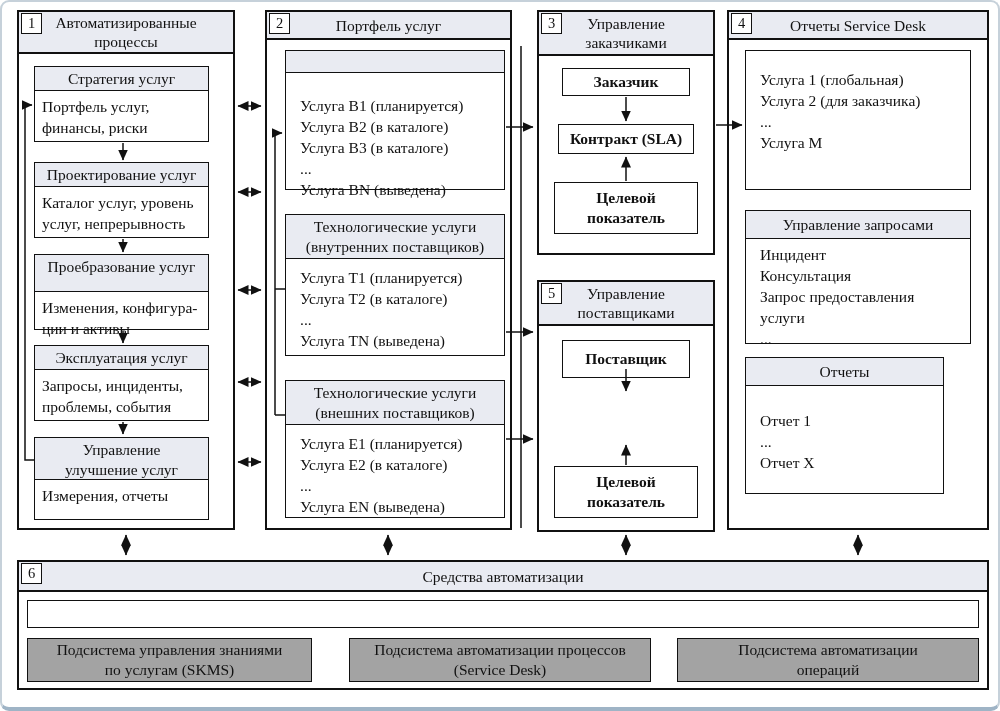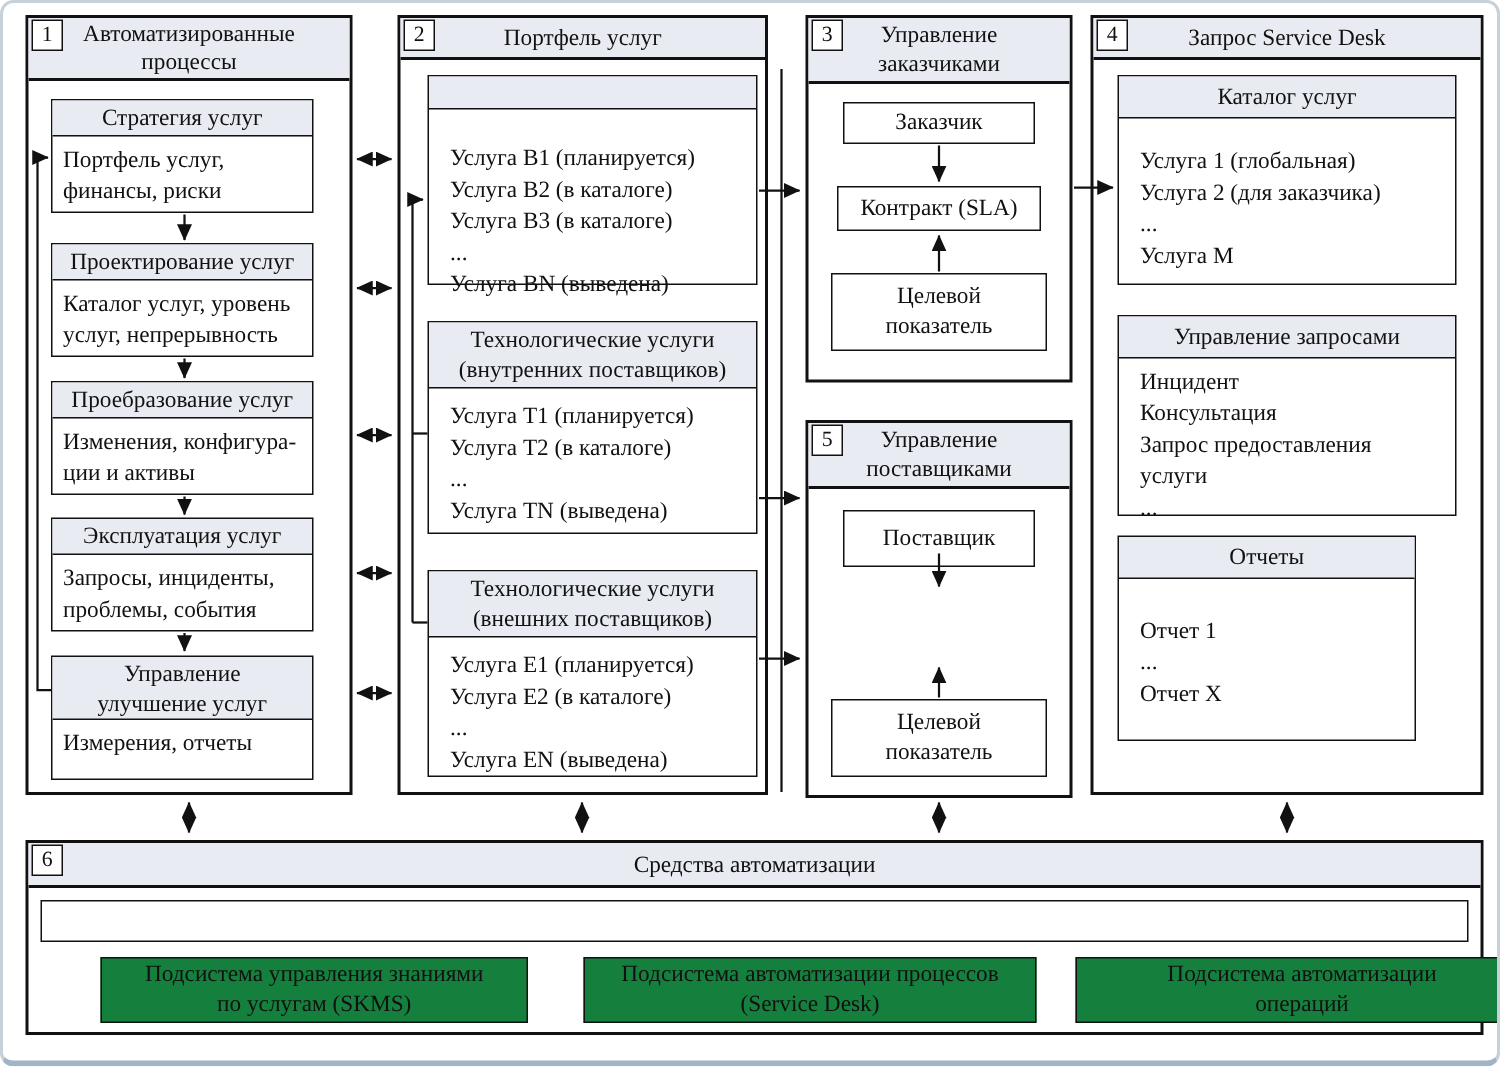--- a/index.html
+++ b/index.html
@@ -24,27 +24,27 @@
   .sub{position:absolute;border:1.5px solid #111;background:#fff;box-sizing:border-box;}
   .sub-h{
     background:#e9ebf2;border-bottom:1.5px solid #111;text-align:center;
     white-space:pre-line;line-height:20px;box-sizing:border-box;padding-top:2px;
   }
   .sub-b{padding:5px 7px;white-space:pre-line;line-height:21px;box-sizing:border-box;}
   .list-b{white-space:pre-line;line-height:21px;box-sizing:border-box;padding-left:14px;}
   .node{
     position:absolute;border:1.5px solid #111;background:#fff;box-sizing:border-box;
     display:flex;align-items:center;justify-content:center;text-align:center;
-    white-space:pre-line;line-height:20px;
+    white-space:pre-line;line-height:20px;font-weight:bold;
   }
   .bar{position:absolute;border:1.5px solid #111;background:#fff;box-sizing:border-box;}
   .subsys{
-    position:absolute;border:1.5px solid #111;background:#15803d;box-sizing:border-box;
+    position:absolute;border:1.5px solid #111;background:#a3a3a3;box-sizing:border-box;
     display:flex;align-items:center;justify-content:center;text-align:center;
-    white-space:pre-line;line-height:20px;margin-left:40px;
+    white-space:pre-line;line-height:20px;
   }
   #wires{position:absolute;left:0;top:0;width:1000px;height:711px;z-index:5;pointer-events:none;}
 </style>
 </head>
 <body>
 
 <div id="page">
 
   <div class="block" style="left:15px;top:8px;width:218px;height:520px">
     <div class="badge">1</div>
@@ -55,21 +55,21 @@
     <div class="sub-h" style="height:24px">Стратегия услуг</div>
     <div class="sub-b">Портфель услуг,
 финансы, риски</div>
   </div>
   <div class="sub" style="left:32px;top:160px;width:175px;height:76px">
     <div class="sub-h" style="height:24px">Проектирование услуг</div>
     <div class="sub-b">Каталог услуг, уровень
 услуг, непрерывность</div>
   </div>
   <div class="sub" style="left:32px;top:252px;width:175px;height:76px">
-    <div class="sub-h" style="height:24px">Проебразование услуг</div>
+    <div class="sub-h" style="height:37px">Проебразование услуг</div>
     <div class="sub-b">Изменения, конфигура-
 ции и активы</div>
   </div>
   <div class="sub" style="left:32px;top:343px;width:175px;height:76px">
     <div class="sub-h" style="height:24px">Эксплуатация услуг</div>
     <div class="sub-b">Запросы, инциденты,
 проблемы, события</div>
   </div>
   <div class="sub" style="left:32px;top:435px;width:175px;height:83px">
     <div class="sub-h" style="height:42px">Управление
@@ -120,24 +120,23 @@
     <div class="badge">5</div>
     <div class="bheader" style="height:44px">Управление
 поставщиками</div>
   </div>
   <div class="node" style="left:560px;top:338px;width:128px;height:38px">Поставщик</div>
   <div class="node" style="left:552px;top:464px;width:144px;height:52px">Целевой
 показатель</div>
 
   <div class="block" style="left:725px;top:8px;width:262px;height:520px">
     <div class="badge">4</div>
-    <div class="bheader" style="height:28px">Запрос Service Desk</div>
+    <div class="bheader" style="height:28px">Отчеты Service Desk</div>
   </div>
   <div class="sub" style="left:743px;top:48px;width:226px;height:140px">
-    <div class="sub-h" style="height:28px;line-height:24px">Каталог услуг</div>
     <div class="list-b" style="padding-top:18px">Услуга 1 (глобальная)
 Услуга 2 (для заказчика)
 ...
 Услуга M</div>
   </div>
   <div class="sub" style="left:743px;top:208px;width:226px;height:134px">
     <div class="sub-h" style="height:28px;line-height:24px">Управление запросами</div>
     <div class="list-b" style="padding-top:5px">Инцидент
 Консультация
 Запрос предоставления

